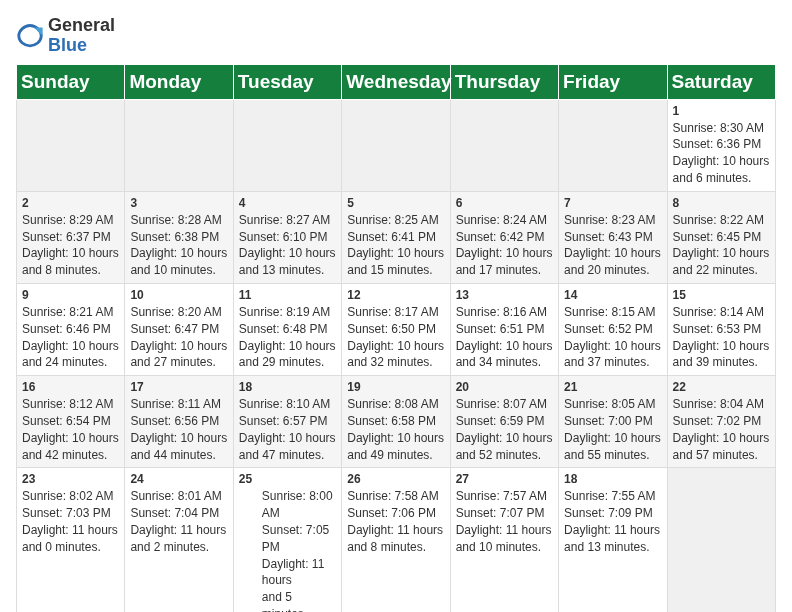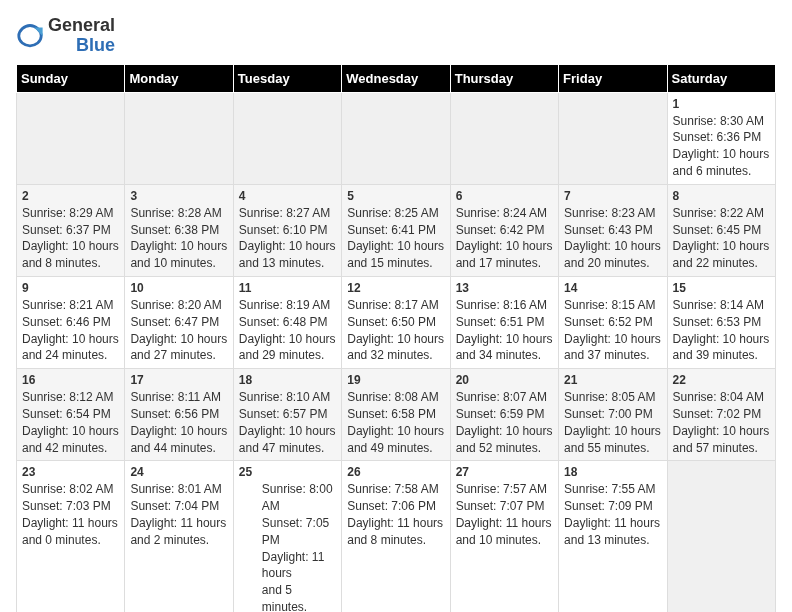--- a/index.html
+++ b/index.html
@@ -13,21 +13,20 @@
     .header-area {
       display: flex;
       justify-content: space-between;
       align-items: flex-start;
       margin-bottom: 8px;
     }
     .logo {
       display: flex;
       align-items: center;
       gap: 4px;
-      text-align: right;
     }
     .logo-text {
       font-size: 18px;
       font-weight: bold;
       line-height: 1.1;
     }
     .logo-general { color: #333; }
     .logo-blue { color: #2e6eb5; }
     .logo-icon {
       width: 28px;
@@ -44,23 +43,23 @@
     .location {
       font-size: 14px;
       color: #555;
     }
     table {
       width: 100%;
       border-collapse: collapse;
       table-layout: fixed;
     }
     thead tr th {
-      background-color: #000000;
+      background-color: #15803d;
       color: #fff;
-      font-size: 13px;
+      font-size: 19px;
       font-weight: bold;
       padding: 6px 4px;
       text-align: left;
       border: 1px solid #fff;
     }
     tbody tr td {
       vertical-align: top;
       padding: 4px 5px;
       font-size: 10.5px;
       color: #333;

